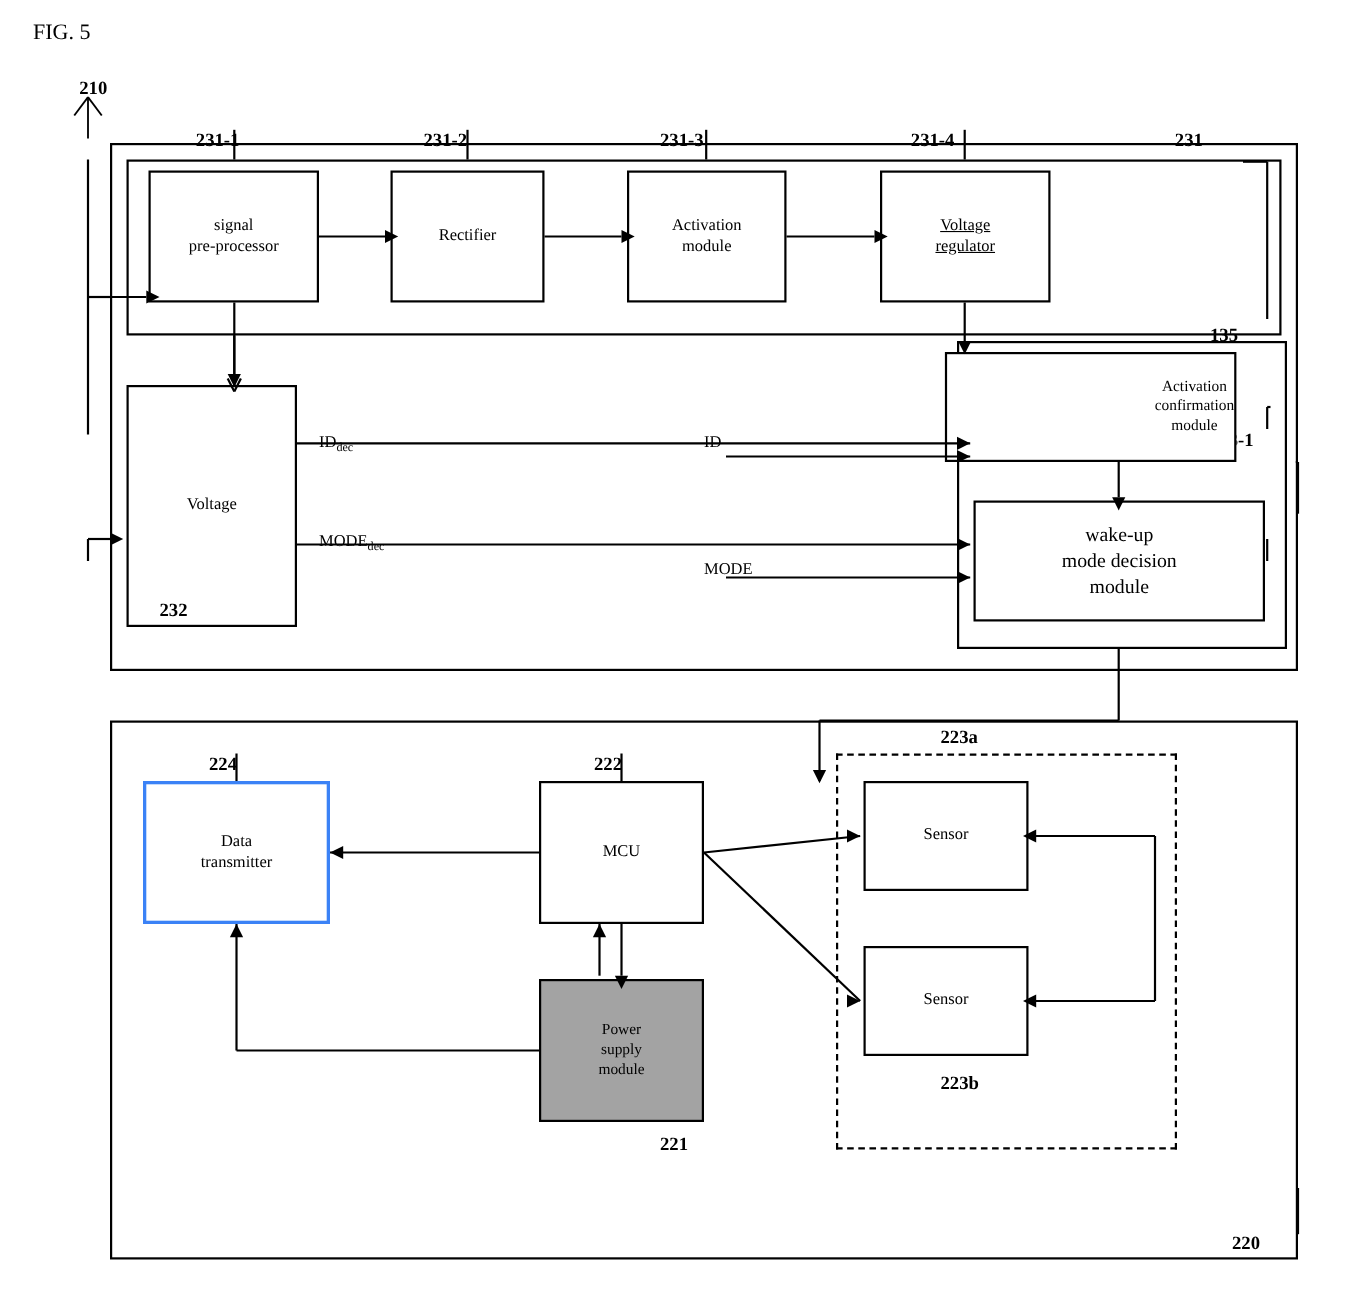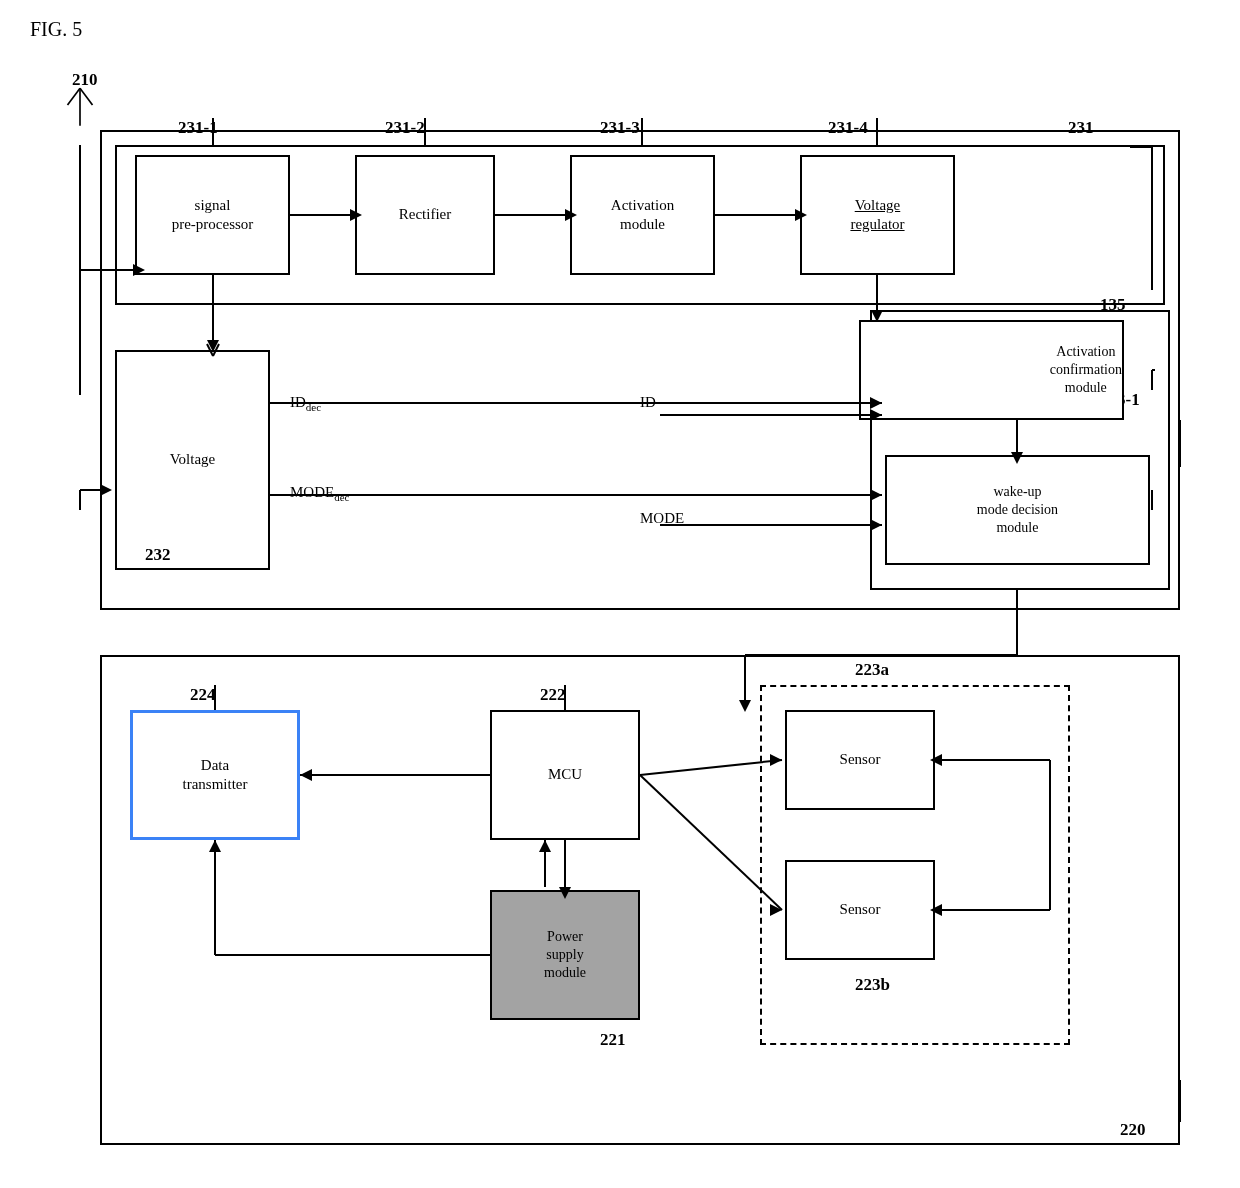--- a/index.html
+++ b/index.html
@@ -153,21 +153,21 @@
       top: 455px;
       left: 885px;
       width: 265px;
       height: 110px;
       border: 2px solid #000;
       background: #fff;
       display: flex;
       align-items: center;
       justify-content: center;
       text-align: center;
-      font-size: 14px;
+      font-size: 18px;
     }
 
     
     .box-220 {
       position: absolute;
       top: 655px;
       left: 100px;
       width: 1080px;
       height: 490px;
       border: 2px solid #000;

